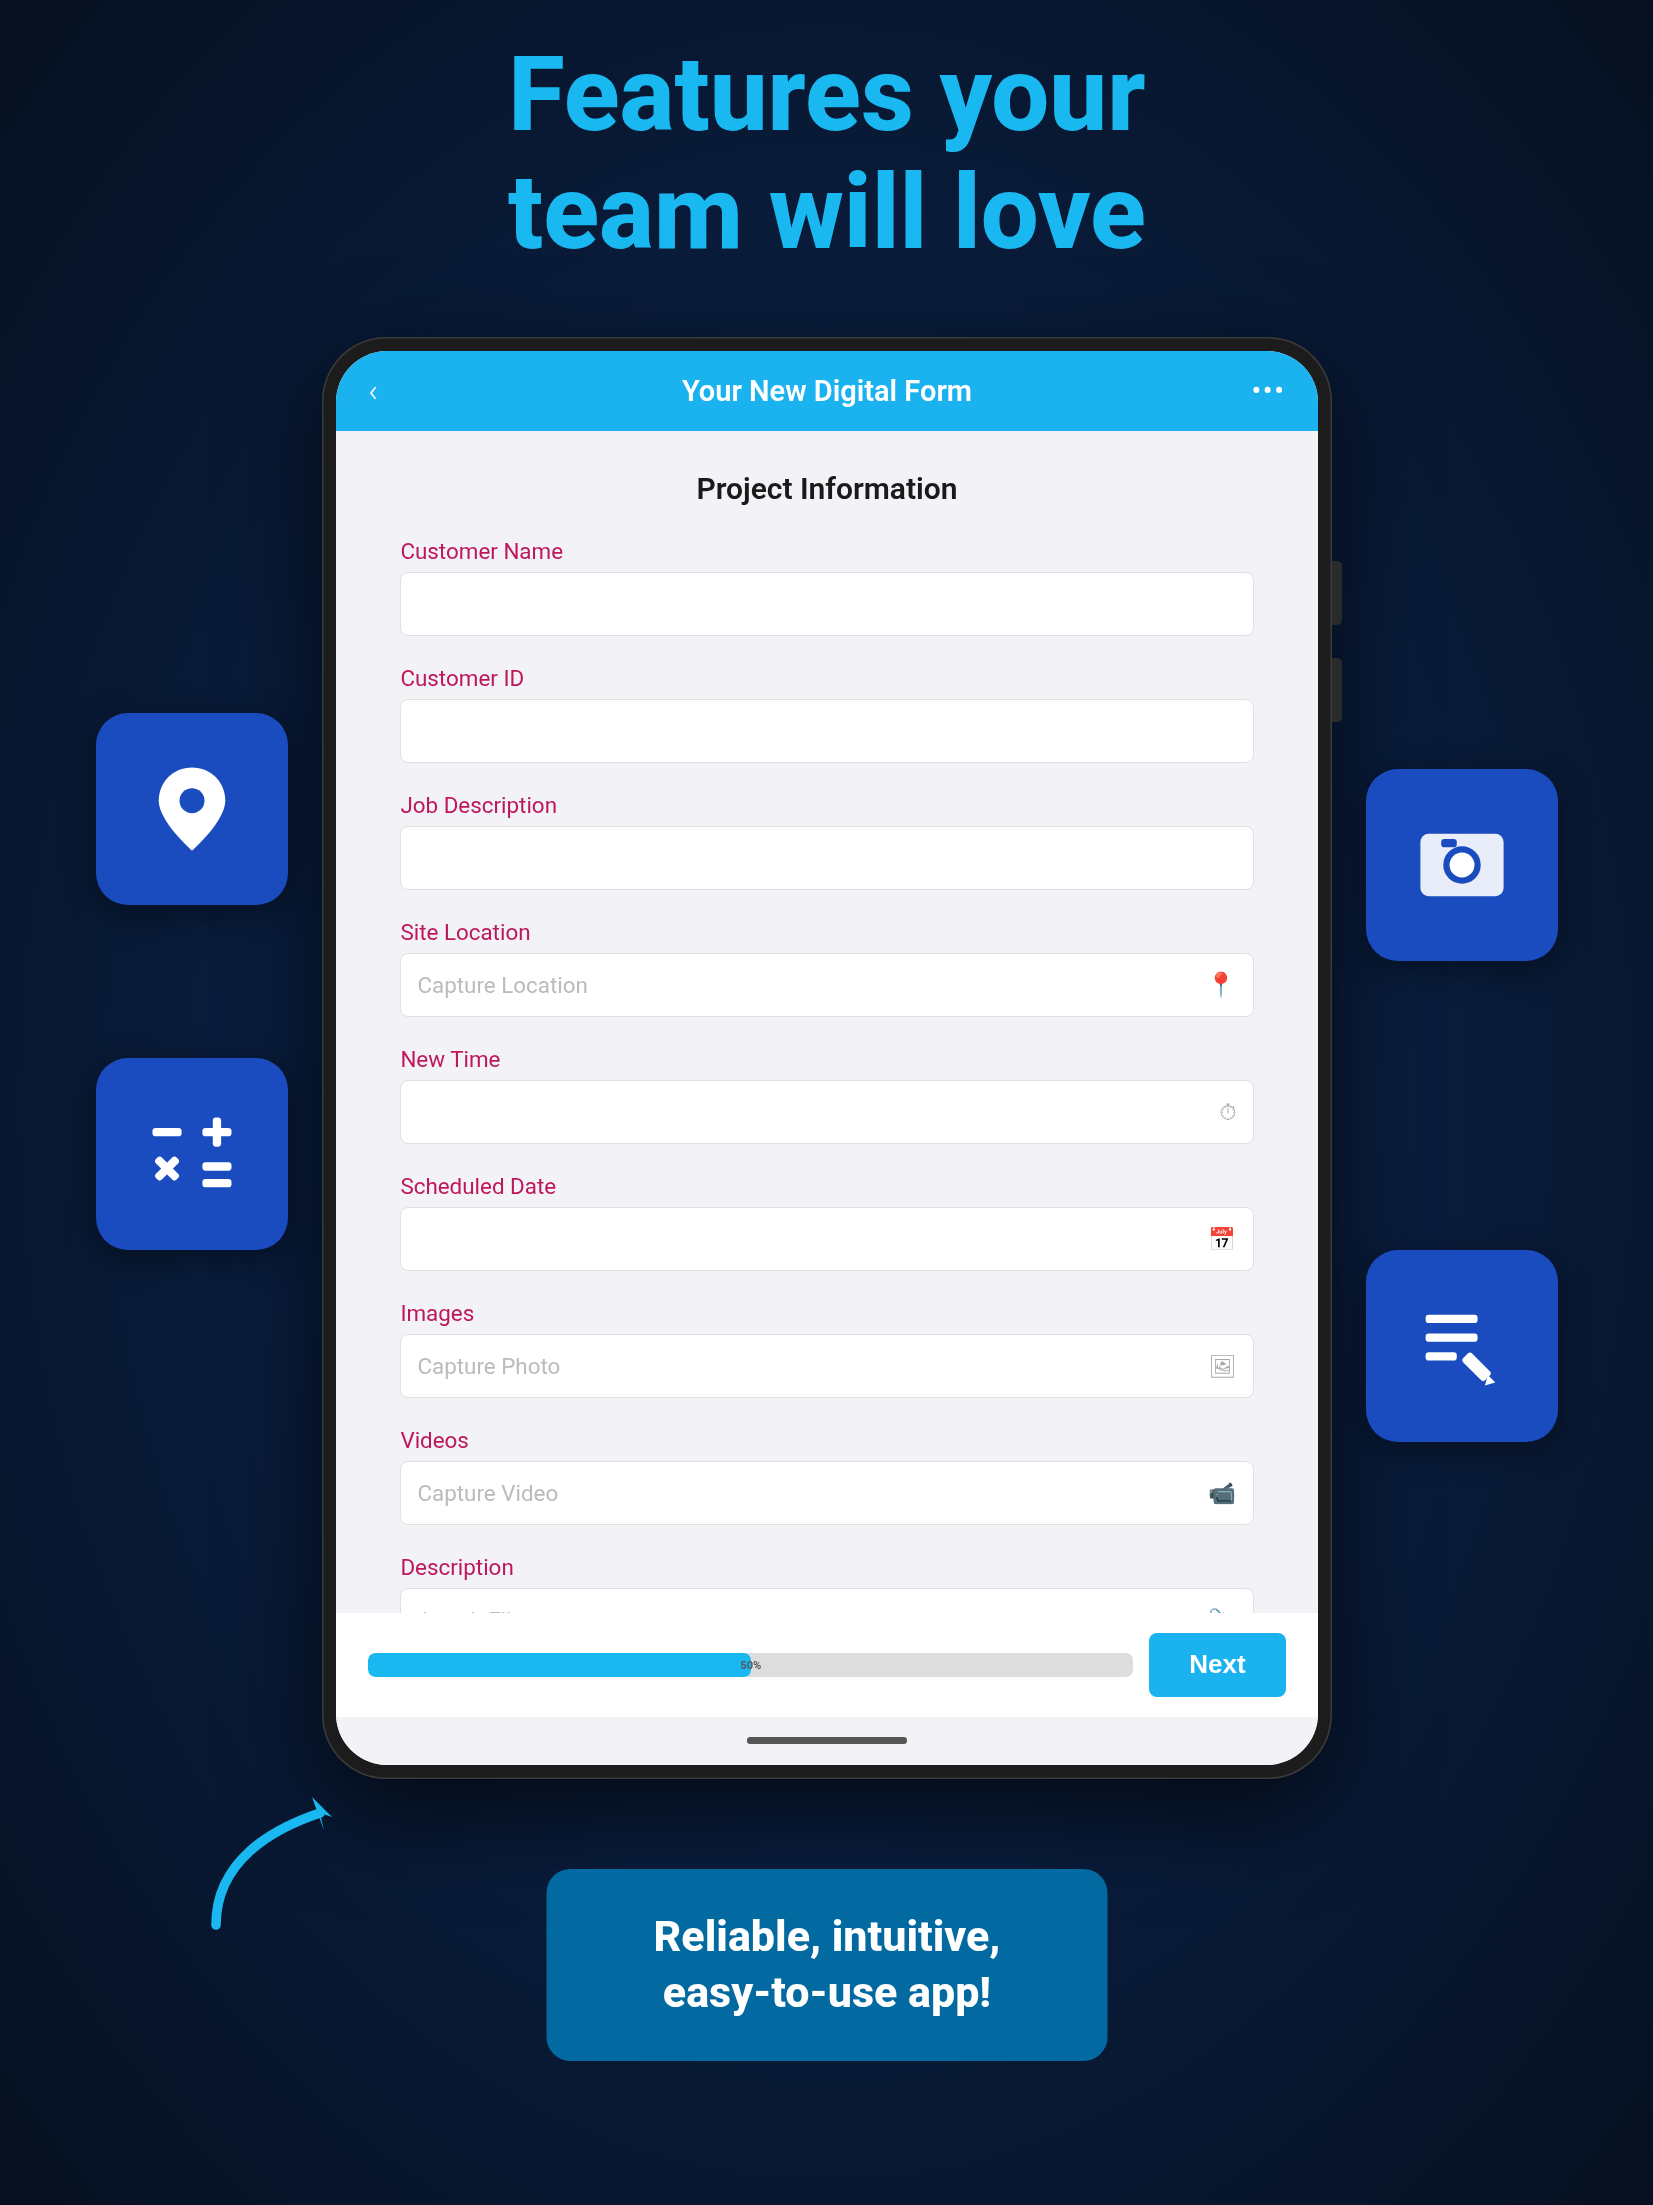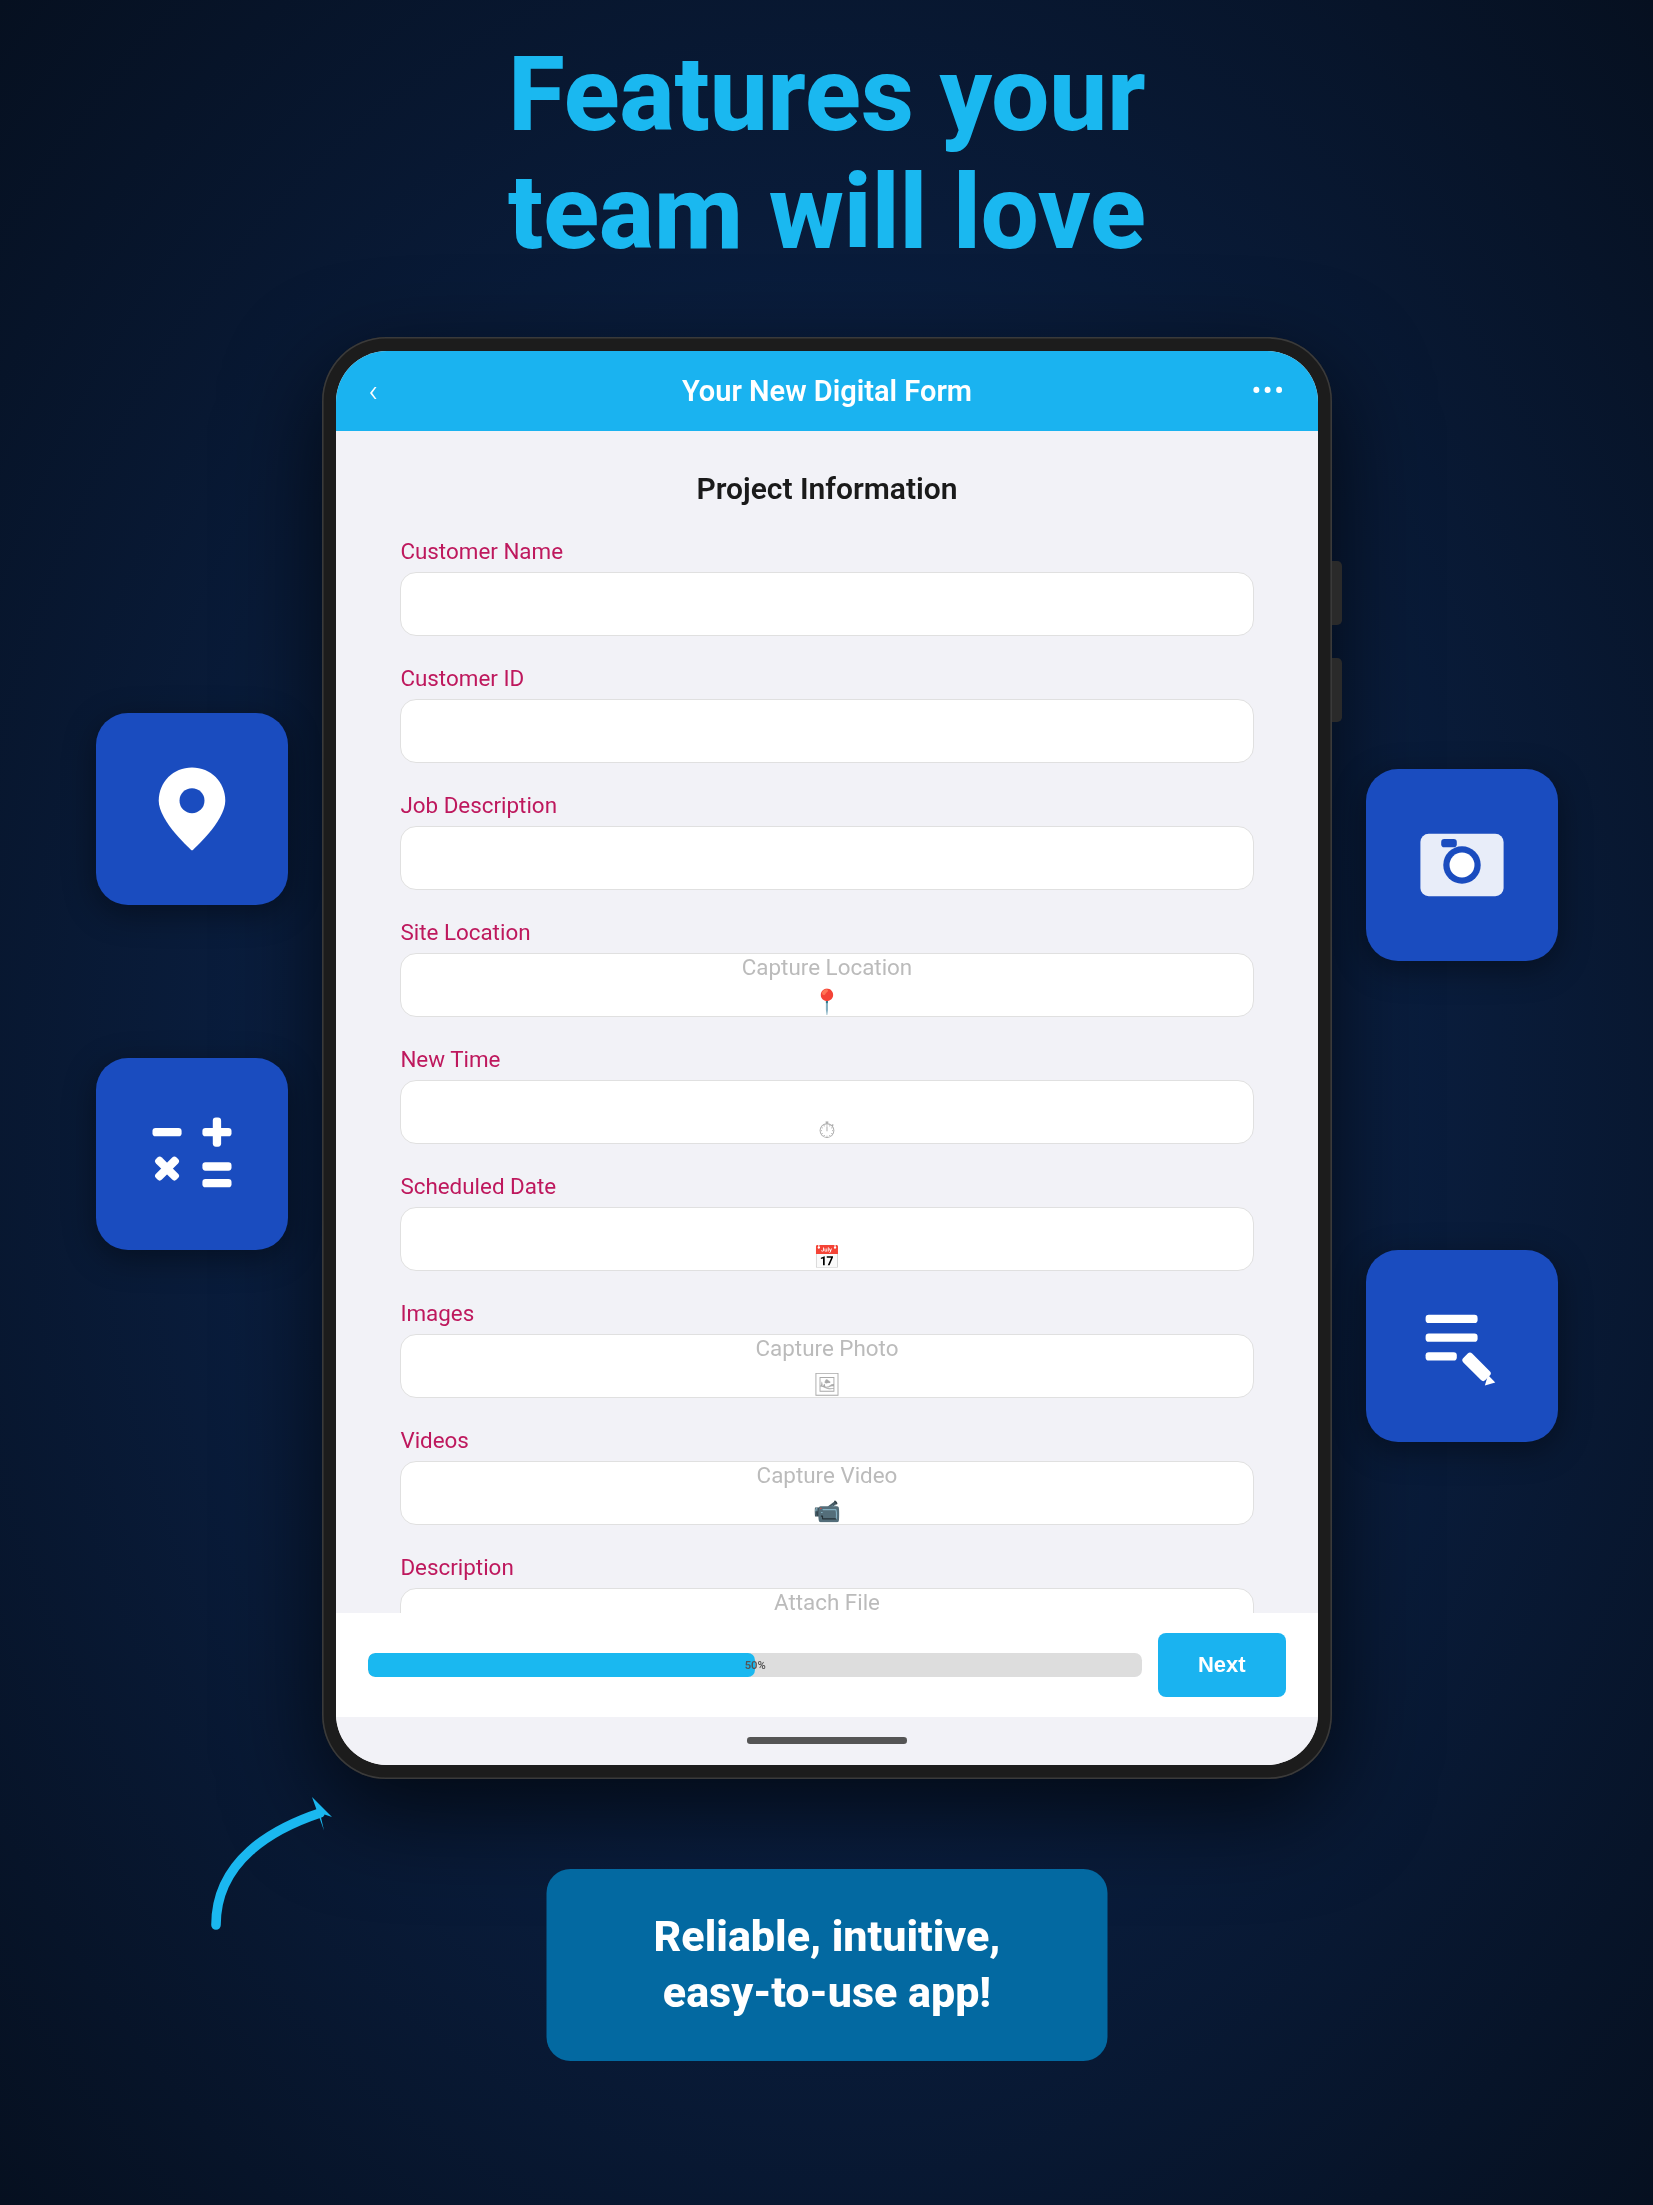--- a/index.html
+++ b/index.html
@@ -148,29 +148,28 @@
       font-weight: 400;
       margin-bottom: 8px;
       display: block;
     }
 
     .form-input {
       width: 100%;
       height: 64px;
       background: white;
       border: 0.8px solid #e0e0e0;
-      border-radius: 16px;
+      border-radius: 8px;
       padding: 0 16px;
       font-size: 22.4px;
       color: #999;
       display: flex;
       align-items: center;
       justify-content: space-between;
       position: relative;
-      flex-direction: column;
     }
 
     .form-input-icon {
       color: #cc3333;
       font-size: 24px;
     }
 
     .form-input-icon-gray {
       color: #aaa;
       font-size: 22.4px;
@@ -213,21 +212,21 @@
       font-weight: 600;
     }
 
     .next-btn {
       background: #1ab3f0;
       color: white;
       border: none;
       border-radius: 8px;
       padding: 0 40px;
       height: 64px;
-      font-size: 22px;
+      font-size: 26px;
       font-weight: 600;
       cursor: pointer;
       flex-shrink: 0;
     }
 
     
     .home-indicator {
       height: 48px;
       background: #f2f2f7;
       display: flex;

